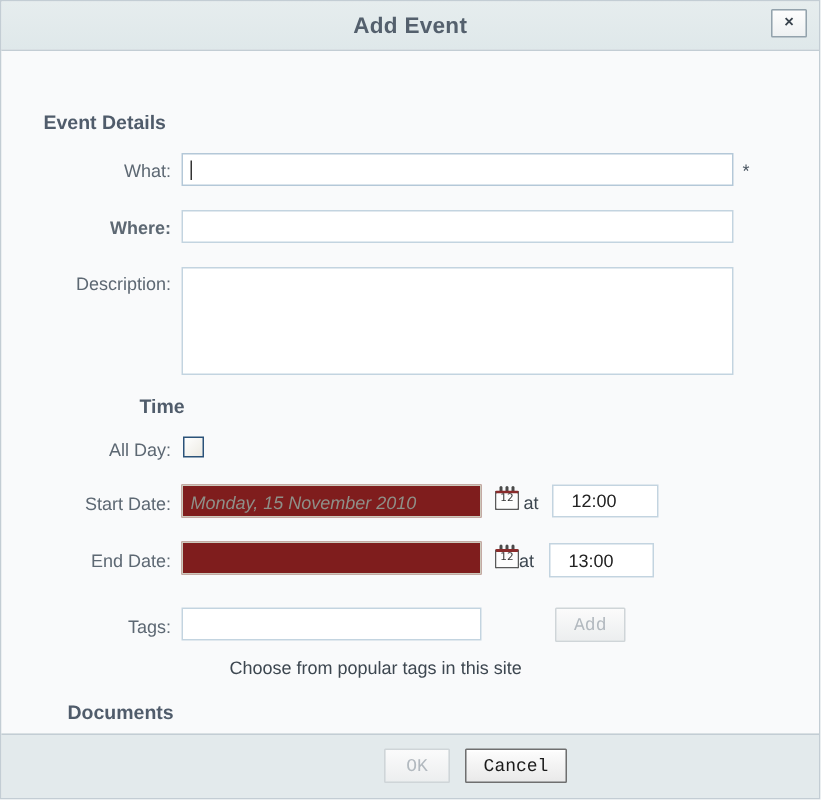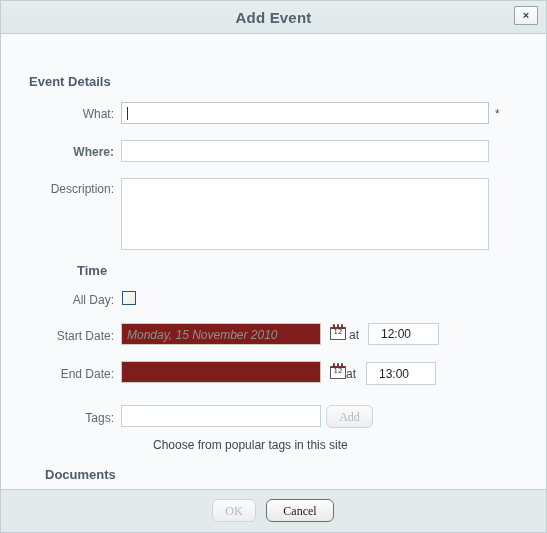--- a/index.html
+++ b/index.html
@@ -114,25 +114,26 @@
     font-family:"DejaVu Sans", sans-serif;
   }
   .cal-icon .ring{
     position:absolute;top:0;width:2px;height:5px;background:#4a4a4a;border-radius:1px;
   }
   .at-label{
     position:absolute;font-size:12px;color:#3d4750;
   }
   .btn{
     position:absolute;box-sizing:border-box;
-    font-family:Liberation Serif, serif;font-size:12px;
+    font-family:Liberation Mono, monospace;font-size:12px;
     display:flex;align-items:center;justify-content:center;
-    border-radius:6px;
+    border-radius:1px;
     cursor:pointer;
     line-height:1;
+    margin-left:44px;
   }
   .btn-plain{
     background:linear-gradient(to bottom,#fdfdfd 0%,#e9e9e9 100%);
     border:1px solid #8a8a8a;
     color:#1a1a1a;
     box-shadow:inset 0 1px 0 #fff;
   }
   .btn-disabled{
     background:linear-gradient(to bottom,#fbfbfb 0%,#eceeef 100%);
     border:1px solid #cfd5d8;
@@ -176,21 +177,21 @@
     <input class="txt focused" style="left: 120px; top: 68px; width: 368px; height: 22px;" type="text" value="">
     <div class="caret" style="left:126px;top:73px;"></div>
     <div class="asterisk" style="left:494px;top:73px;">*</div>
 
     <div class="row-label" style="left:20px;top:111px;width:93px;font-weight:bold;">Where:</div>
     <input class="txt" style="left: 120px; top: 106px; width: 368px; height: 22px;" type="text" value="">
 
     <div class="row-label" style="left:20px;top:148px;width:93px;">Description:</div>
     <textarea id="description-box" style="left: 120px; top: 144px; width: 368px; height: 72px;"></textarea>
 
-    <div class="section-head" style="left:64px;top:229px;">Time</div>
+    <div class="section-head" style="left:80px;top:229px;">Time</div>
 
     <div class="row-label" style="left:20px;top:259px;width:93px;">All Day:</div>
     <div id="allday-checkbox" style="left:121px;top:257px;"></div>
 
     <div class="row-label" style="left:20px;top:295px;width:93px;">Start Date:</div>
     <div class="readonly-date" style="left:120px;top:289px;width:200px;height:22px;">Monday, 15 November 2010</div>
     <div class="cal-icon" style="left:329px;top:290px;">
       <div class="ring" style="left:3px;"></div>
       <div class="ring" style="left:7px;"></div>
       <div class="ring" style="left:11px;"></div>

